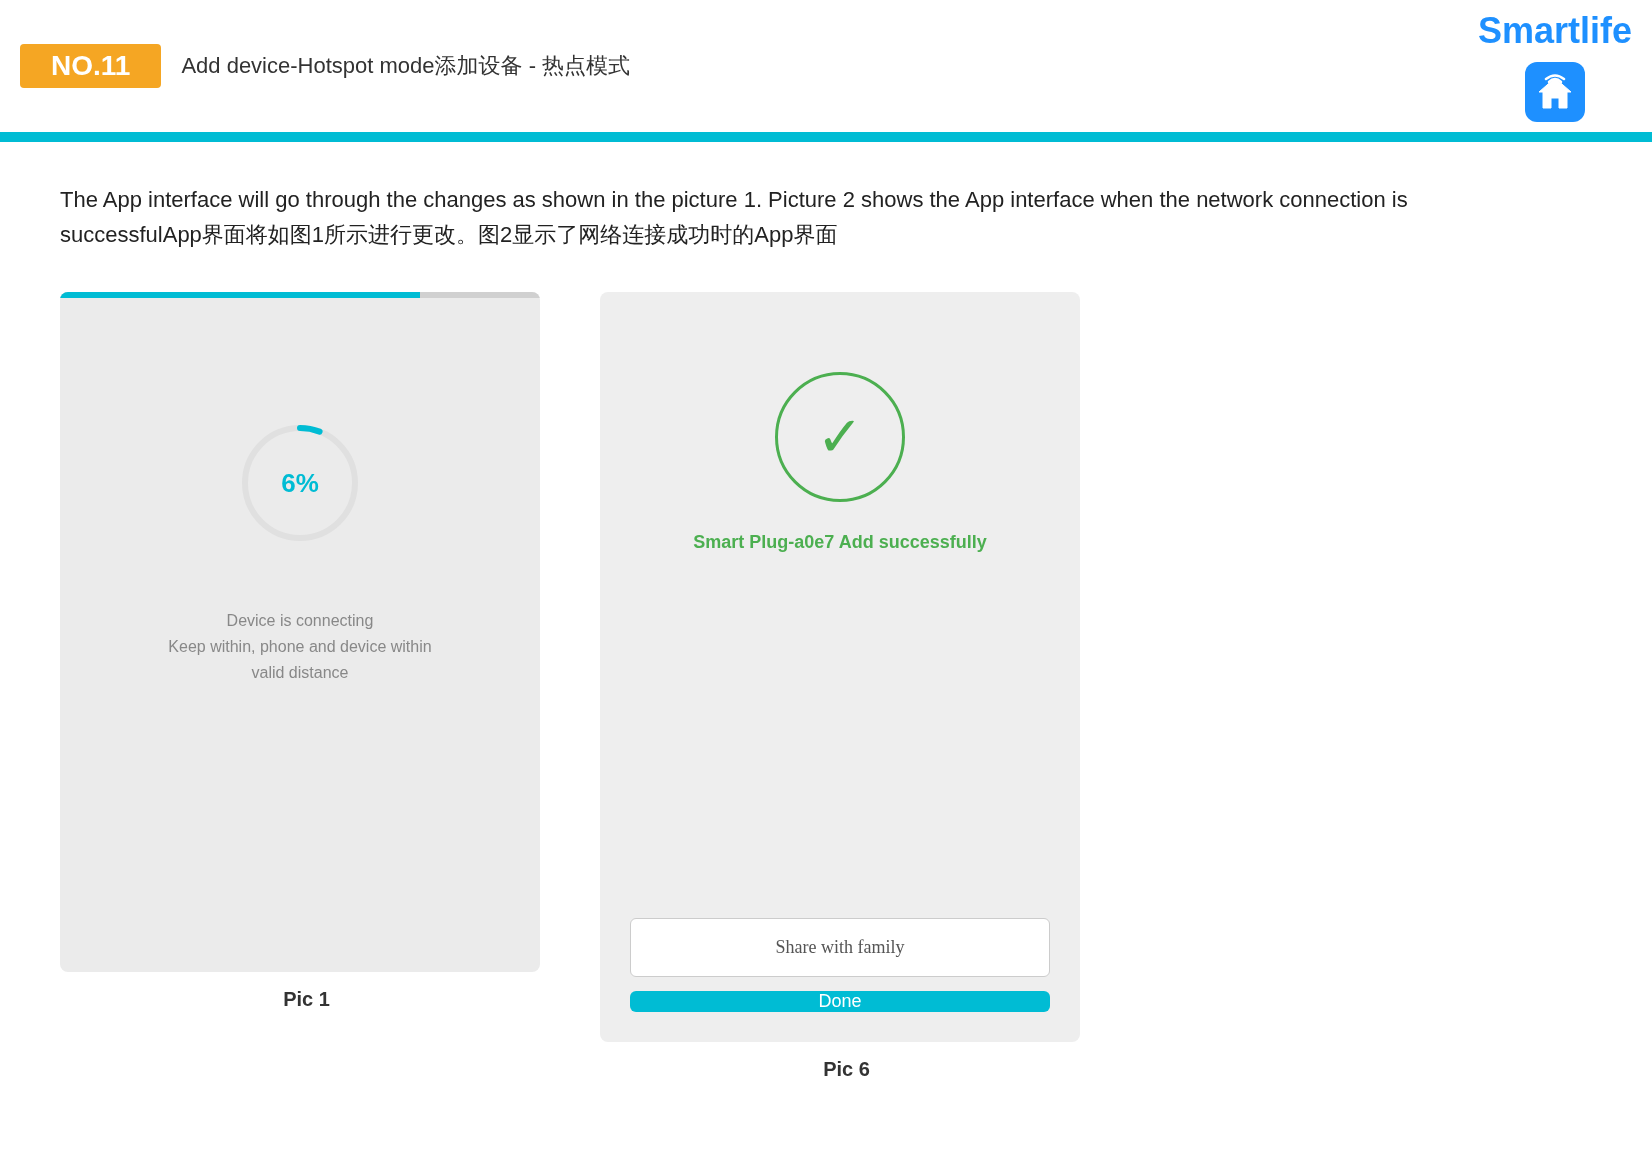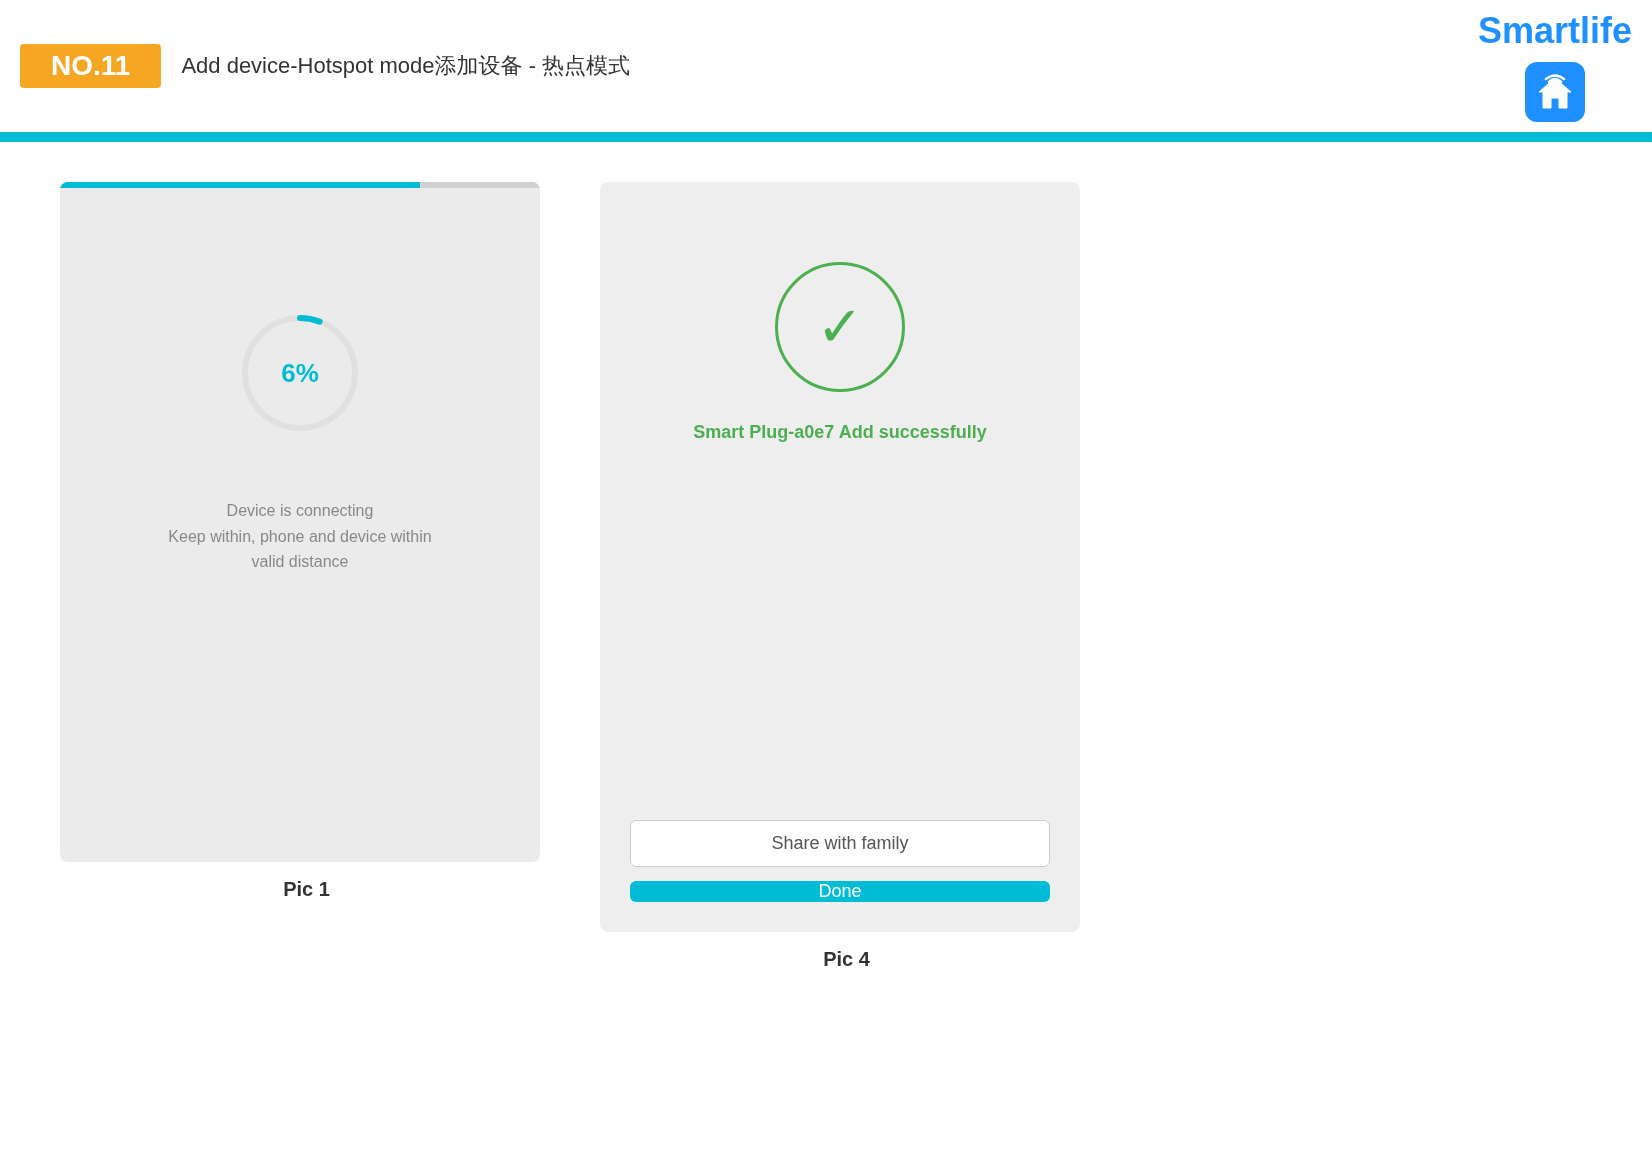--- a/index.html
+++ b/index.html
@@ -235,28 +235,29 @@
       width: 100%;
       padding: 0 30px;
       display: flex;
       flex-direction: column;
       gap: 14px;
       margin-top: auto;
     }
 
     .btn-share {
       width: 100%;
-      padding: 12px;
+      padding: 18px;
       background: #fff;
       border: 1.5px solid #ccc;
       border-radius: 6px;
       font-size: 18px;
       color: #555;
       text-align: center;
       cursor: pointer;
+      font-family: Liberation Serif, serif;
     }
 
     .btn-done {
       width: 100%;
       background: #00bcd4;
       border: none;
       border-radius: 6px;
       font-size: 18px;
       color: #fff;
       text-align: center;
@@ -286,20 +287,21 @@
         <path d="M14 10 Q20 4 26 10" stroke="white" stroke-width="2.5" fill="none" stroke-linecap="round"></path>
         <path d="M11 7 Q20 0 29 7" stroke="white" stroke-width="2.5" fill="none" stroke-linecap="round"></path>
       </svg>
     </div>
   </div>
 </div>
 
 <div class="accent-bar"></div>
 
 <div class="main-content">
+  <p class="description">The App interface will go through the changes as shown in the picture 1. Picture 2 shows the App interface when the network connection is successfulApp界面将如图1所示进行更改。图2显示了网络连接成功时的App界面</p>
 
   <div class="screenshots">
 
     <div class="phone-wrapper">
       <div class="phone-screen phone-screen-1">
         <div class="screen1-progress-bar-container">
           <div class="screen1-progress-bar"></div>
         </div>
         <div class="circle-progress-area">
           <div class="circle-container">
@@ -325,17 +327,17 @@
           <div class="success-circle">
             <span class="check-icon">✓</span>
           </div>
           <div class="success-text">Smart Plug-a0e7 Add successfully</div>
         </div>
         <div class="screen2-buttons">
           <button class="btn-share">Share with family</button>
           <button class="btn-done">Done</button>
         </div>
       </div>
-      <div class="pic-label">Pic 4</div>
+      <div class="pic-label">Pic 6</div>
     </div>
 
   </div>
 </div>
 
 </body></html>

